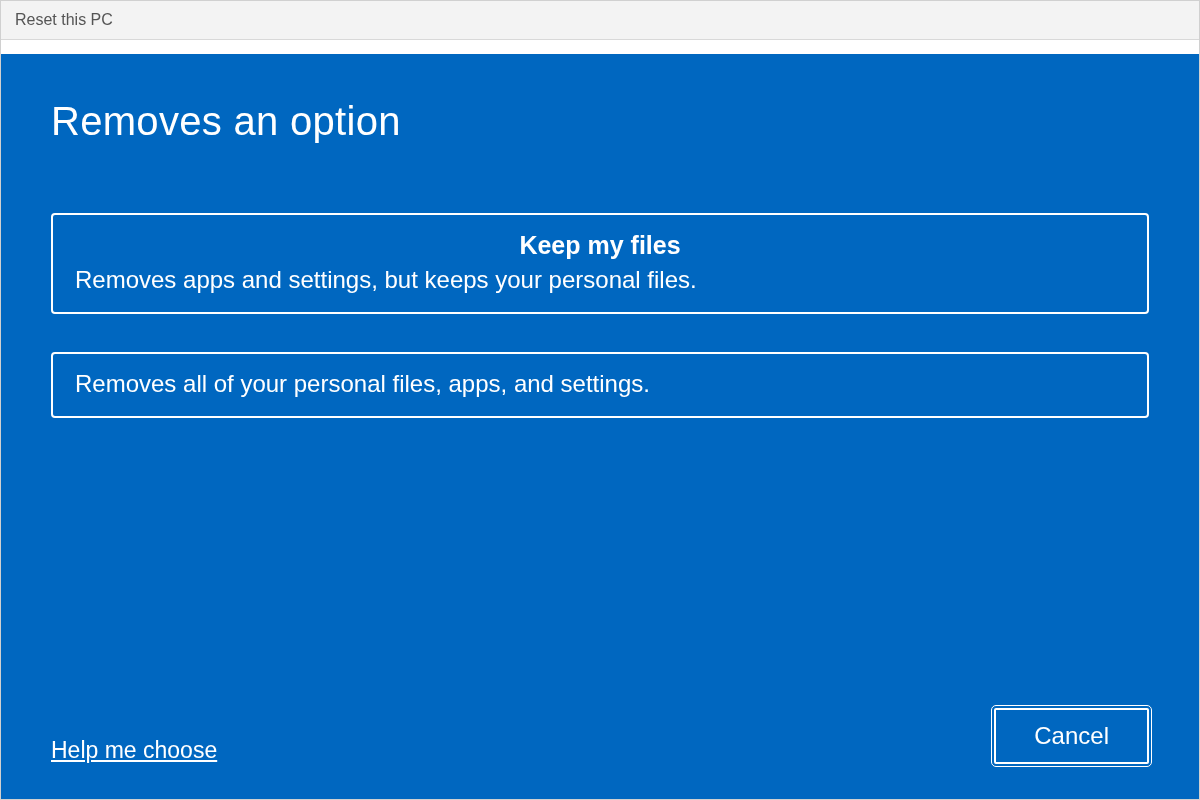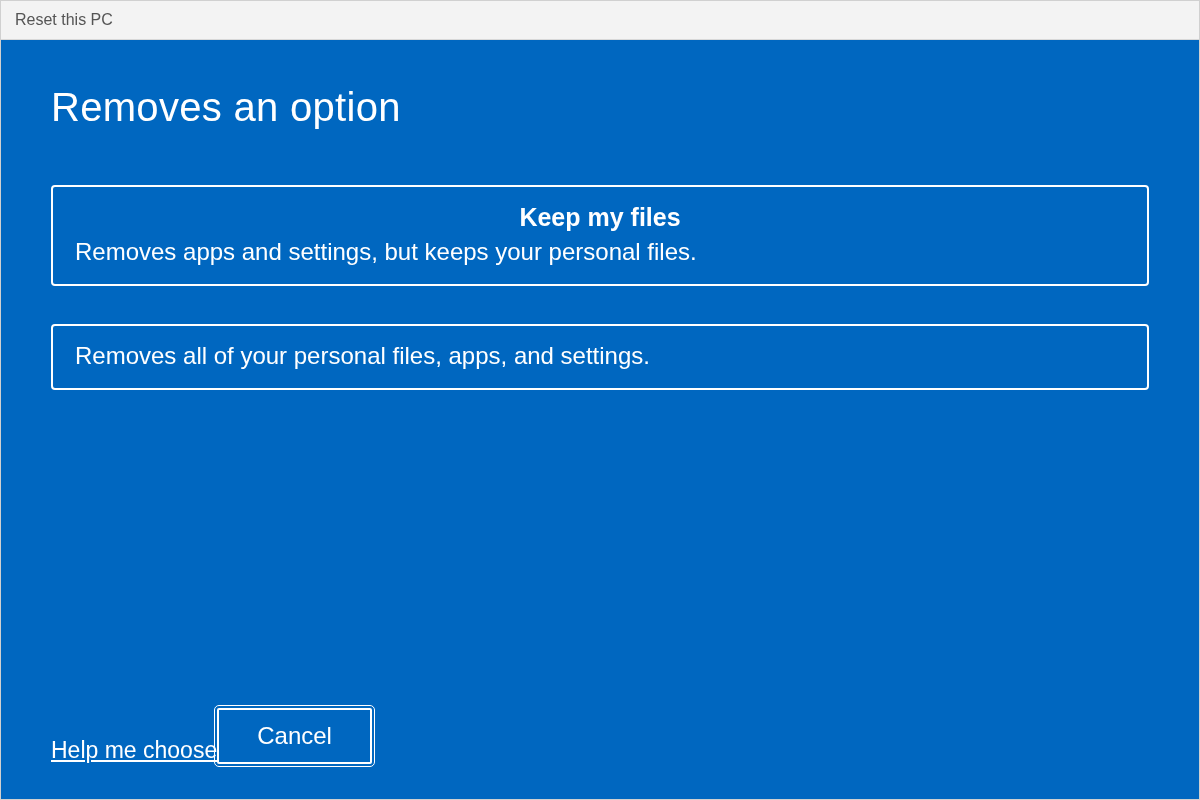--- a/index.html
+++ b/index.html
@@ -1,18 +1,19 @@
 <!DOCTYPE html>
 <html><head>
   <meta charset="utf-8">
   <style>
     * {
       margin: 0;
       padding: 0;
       box-sizing: border-box;
+      gap: 14px;
     }
     body {
       font-family: 'Segoe UI', Tahoma, sans-serif;
       background: #fff;
       width: 1200px;
       height: 800px;
       overflow: hidden;
     }
     .window {
       width: 1200px;
@@ -60,20 +61,21 @@
       text-align: center;
     }
     .option-desc {
       font-size: 24px;
       font-weight: 400;
     }
     .footer {
       margin-top: auto;
       display: flex;
       align-items: flex-end;
+      justify-content: space-between;
       padding-top: 20px;
     }
     .help-link {
       color: #fff;
       font-size: 23px;
       text-decoration: underline;
       cursor: pointer;
     }
     .cancel-btn {
       border: 2.5px solid #fff;

